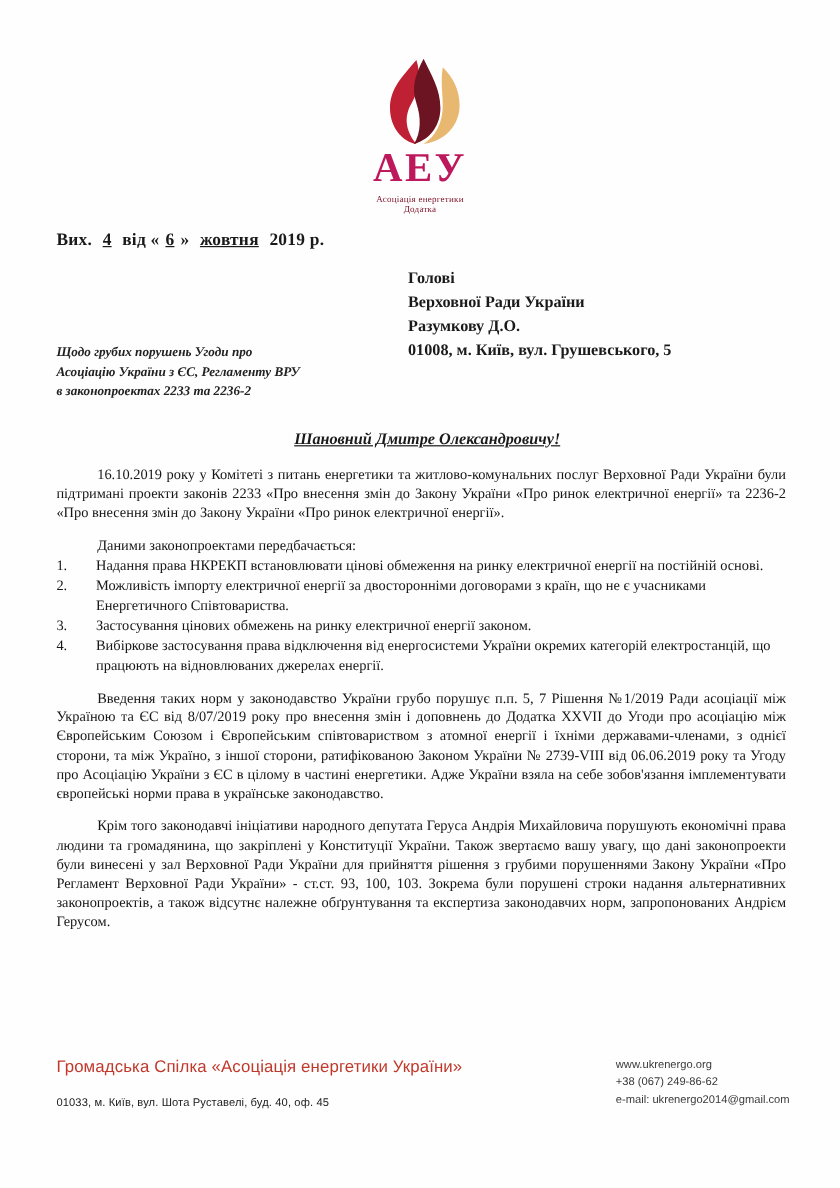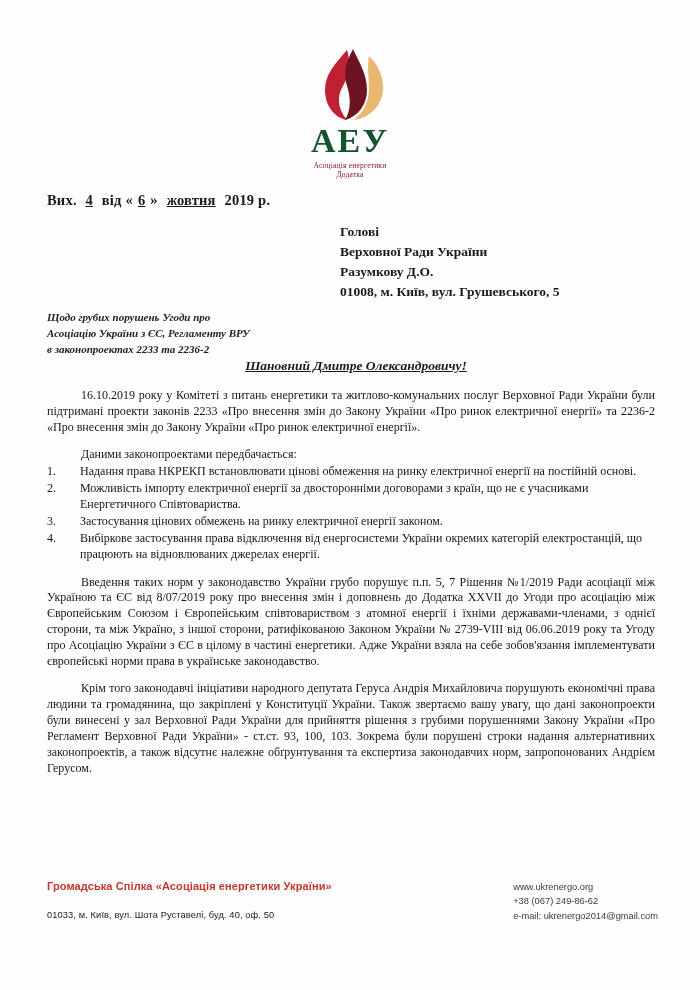--- a/index.html
+++ b/index.html
@@ -37,21 +37,21 @@
     width: 86px;
     height: 74px;
     position: relative;
   }
   .flame svg { display: block; }
   .logo-acronym {
     font-family: "Liberation Serif", serif;
     font-weight: bold;
     font-size: 34px;
     letter-spacing: 2px;
-    color: #14532d;
+    color: #be185d;
     line-height: 1;
     margin-top: 2px;
   }
   .logo-sub {
     font-family: "Liberation Serif", serif;
     font-size: 7.5px;
     color: #7d1128;
     text-align: center;
     line-height: 1.25;
     margin-top: 3px;
@@ -80,21 +80,21 @@
     top: 222px;
     font-size: 13.5px;
     font-weight: bold;
     line-height: 1.48;
   }
 
   
   .subject {
     position: absolute;
     left: 47px;
-    top: 310px;
+    top: 287px;
     font-size: 11px;
     font-style: italic;
     font-weight: bold;
     line-height: 1.45;
     color: #222;
   }
 
   
   .greeting {
     position: absolute;
@@ -151,22 +151,22 @@
     left: 47px;
     right: 42px;
     top: 880px;
     display: flex;
     justify-content: space-between;
     align-items: flex-start;
     font-family: "Liberation Sans", sans-serif;
   }
   .footer-left .org {
     color: #c0392b;
-    font-size: 11px;
-    font-weight: bold;
+    font-size: 14px;
+    font-weight: normal;
     letter-spacing: 0.1px;
   }
   .footer-left .addr {
     margin-top: 18px;
     color: #1b1b1b;
     font-size: 9.3px;
     letter-spacing: 0.1px;
   }
   .footer-right {
     text-align: left;
@@ -239,21 +239,21 @@
         <span>Вибіркове застосування права відключення від енергосистеми України окремих категорій електростанцій, що працюють на відновлюваних джерелах енергії.</span>
       </li>
     </ol>
     <p class="para">Введення таких норм у законодавство України грубо порушує п.п. 5, 7 Рішення №1/2019 Ради асоціації між Україною та ЄС від 8/07/2019 року про внесення змін і доповнень до Додатка XXVII до Угоди про асоціацію між Європейським Союзом і Європейським співтовариством з атомної енергії і їхніми державами-членами, з однієї сторони, та між Україно, з іншої сторони, ратифікованою Законом України № 2739-VIII від 06.06.2019 року та Угоду про Асоціацію України з ЄС в цілому в частині енергетики. Адже України взяла на себе зобов'язання імплементувати європейські норми права в українське законодавство.</p>
     <p class="para">Крім того законодавчі ініціативи народного депутата Геруса Андрія Михайловича порушують економічні права людини та громадянина, що закріплені у Конституції України. Також звертаємо вашу увагу, що дані законопроекти були винесені у зал Верховної Ради України для прийняття рішення з грубими порушеннями Закону України «Про Регламент Верховної Ради України» - ст.ст. 93, 100,   103. Зокрема були порушені строки надання альтернативних законопроектів, а також відсутнє належне обґрунтування та експертиза законодавчих норм, запропонованих Андрієм Герусом.</p>
   </div>
 
   <div class="footer">
     <div class="footer-left">
       <div class="org">Громадська Спілка «Асоціація енергетики України»</div>
-      <div class="addr">01033, м. Київ, вул. Шота Руставелі, буд. 40, оф. 50</div>
+      <div class="addr">01033, м. Київ, вул. Шота Руставелі, буд. 40, оф. 45</div>
     </div>
     <div class="footer-right">
       <div>www.ukrenergo.org</div>
       <div>+38 (067) 249-86-62</div>
       <div>e-mail: ukrenergo2014@gmail.com</div>
     </div>
   </div>
 
 </div>
 

